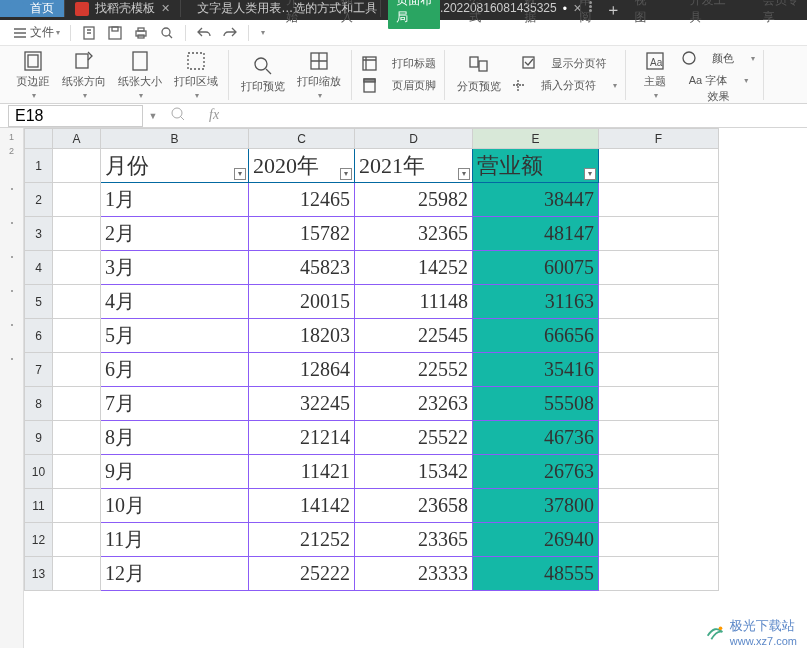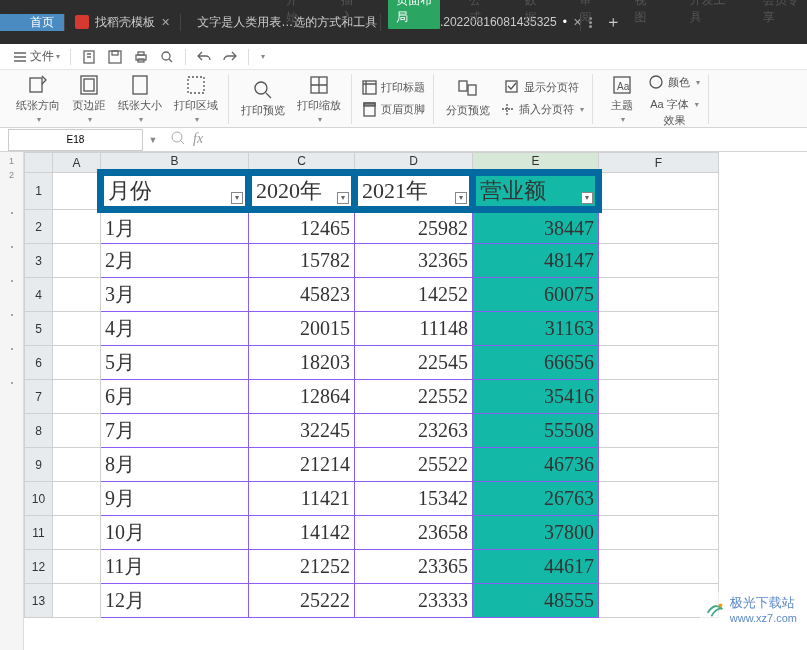--- a/index.html
+++ b/index.html
@@ -1,18 +1,18 @@
 <!DOCTYPE html>
 <html><head>
   <meta charset="utf-8">
   <style>
     * { margin:0; padding:0; box-sizing:border-box; font-family:"Microsoft YaHei","微软雅黑",sans-serif; }
     body { width:807px; height:650px; overflow:hidden; background:#fff; }
     
-    .tabbar { height:44px; background:#2d2d2d; display:flex; align-items:center; }
+    .tabbar { height:20px; background:#2d2d2d; display:flex; align-items:flex-start; }
     .tab { display:flex; align-items:center; padding:0 10px; font-size:12px; color:#ccc; gap:6px; border-right:1px solid #444; max-width:200px; overflow:hidden; white-space:nowrap; }
     .tab.active { background:#4a8bc2; color:#fff; }
     .tab .close { font-size:11px; color:#aaa; }
     .tab .ico { width:14px; height:14px; border-radius:2px; display:inline-block; }
     .ico.home { background:#4a8bc2; }
     .ico.red { background:#d43a2f; }
     .ico.blue { background:#3a6fc2; }
     .ico.green { background:#2aa562; }
     .newtab { width:28px; display:flex; align-items:center; justify-content:center; color:#ccc; font-size:16px; }
     .tabmore { width:18px; display:flex; align-items:center; justify-content:center; }
@@ -22,52 +22,52 @@
     .qat .btn { padding:2px 4px; display:flex; align-items:center; gap:2px; }
     .qat .sep { width:1px; height:16px; background:#ddd; margin:0 4px; }
     .qat svg { width:16px; height:16px; stroke:#666; fill:none; stroke-width:1.3; }
     
     .menutabs { height:24px; display:flex; align-items:flex-end; padding-left:278px; gap:21px; font-size:12px; color:#555; margin-top:-24px; position:relative; }
     .menutabs .mt { padding:3px 8px; }
     .menutabs .mt.active { background:#2aa562; color:#fff; border-radius:1px; }
     
     .ribbon { height:58px; background:#fafafa; border-bottom:1px solid #d5d5d5; display:flex; align-items:center; padding:2px 6px; gap:2px; }
     .rbtn { display:flex; flex-direction:column; align-items:center; justify-content:center; padding:0 6px; font-size:11px; color:#555; gap:2px; min-width:46px; height:54px; }
-    .rbtn.small { flex-direction:row; min-width:0; height:22px; padding:0 4px; gap:4px; }
+    .rbtn.small { flex-direction:row; min-width:0; height:22px; padding:0 4px; gap:15px; }
     .rbtn svg { width:22px; height:22px; stroke:#555; fill:none; stroke-width:1.3; }
     .rbtn.small svg { width:15px; height:15px; }
     .rgroup { border-right:1px solid #e0e0e0; height:50px; display:flex; align-items:center; padding:0 4px; }
     .vstack { display:flex; flex-direction:column; }
     .dd::after { content:"▾"; font-size:8px; margin-left:2px; color:#888; }
     
     .fxbar { height:24px; border-bottom:1px solid #d5d5d5; display:flex; align-items:center; font-size:12px; color:#444; }
     .namebox { width:135px; height:22px; border:1px solid #ccc; margin:0 2px 0 8px; padding:0 6px; display:flex; align-items:center; }
-    .namebox input { border:none; outline:none; width:100%; font-size:10px; text-align:center; }
+    .namebox input { border:none; outline:none; width:100%; font-size:16px; text-align:left; }
     .nbdd { width:16px; text-align:center; color:#888; font-size:9px; }
-    .fxbtns { display:flex; gap:8px; padding:0 10px; color:#999; font-size:14px; }
+    .fxbtns { display:flex; gap:24px; padding:0 10px; color:#999; font-size:14px; }
     .fxlbl { font-style:italic; font-family:serif; }
     
     .sheetwrap { display:flex; height:520px; }
     .pagemarks { width:24px; background:#f5f5f5; border-right:1px solid #ddd; font-size:9px; color:#888; display:flex; flex-direction:column; align-items:center; padding-top:4px; }
     .pagemarks span { margin-bottom:4px; }
     .pagemarks .dot { width:2px; height:2px; background:#888; border-radius:50%; margin-top:28px; }
     .sheet { position:relative; overflow:hidden; }
     table { border-collapse:collapse; table-layout:fixed; }
     th, td { border:0.5px solid #d0d0d0; font-size:12px; color:#333; font-weight:normal; }
     th.ch { background:#e8ebee; height:20px; text-align:center; }
     th.ch.sel { background:#d8e8d8; }
     th.rh { background:#e8ebee; width:28px; text-align:center; height:34px; }
     td.cell { height:34px; padding:0 4px; }
     td.data { border:1px solid #8b5cf6; font-size:20px; font-family:"SimSun","宋体",serif; }
     td.data.r { text-align:right; }
-    td.hdr { border:7px solid #0369a1; font-size:22px; font-family:"SimSun","宋体",serif; position:relative; }
+    td.hdr { border:1px solid #0369a1; font-size:22px; font-family:"SimSun","宋体",serif; position:relative; }
     .fbtn { position:absolute; right:2px; bottom:2px; width:12px; height:12px; border:1px solid #888; background:#fff; font-size:8px; line-height:10px; text-align:center; color:#666; }
     .activecol { background:#14b8a6; }
     
-    .wm { position:absolute; right:6px; bottom:24px; font-size:13px; color:#5c88c8; display:flex; align-items:center; gap:4px; background:rgba(255,255,255,0.6); padding:2px 4px; }
+    .wm { position:absolute; right:6px; bottom:1px; font-size:13px; color:#5c88c8; display:flex; align-items:center; gap:4px; background:rgba(255,255,255,0.6); padding:2px 4px; }
     .wm .logo { width:22px; height:22px; }
   </style>
 </head>
 <body>
 
 <div class="tabbar">
   <div class="tab active">
       <span class="ico home"></span>
       <span>首页</span>
     </div>
@@ -154,31 +154,31 @@
     <div class="mt">视图</div>
     <div class="mt">开发工具</div>
     <div class="mt">会员专享</div>
   </div>
 </div>
 
 <div class="ribbon">
   <div class="rgroup">
     <div class="rbtn dd">
         <svg>
+          <rect x="3" y="2" width="16" height="18"></rect>
+          <rect x="6" y="5" width="10" height="12"></rect>
+        </svg>
+        <span>页边距</span>
+      </div>
+    <div class="rbtn dd">
+        <svg>
           <rect x="3" y="4" width="12" height="14"></rect>
           <path d="M15 2l4 4-4 4"></path>
         </svg>
         <span>纸张方向</span>
-      </div>
-    <div class="rbtn dd">
-        <svg>
-          <rect x="3" y="2" width="16" height="18"></rect>
-          <rect x="6" y="5" width="10" height="12"></rect>
-        </svg>
-        <span>页边距</span>
       </div>
     <div class="rbtn dd">
         <svg>
           <rect x="4" y="2" width="14" height="18"></rect>
         </svg>
         <span>纸张大小</span>
       </div>
     <div class="rbtn dd">
         <svg>
           <rect x="3" y="3" width="16" height="16" stroke-dasharray="2 2"></rect>
@@ -429,21 +429,21 @@
             <td class="cell"></td>
           </tr>
         </tbody>
         <tbody>
           <tr>
             <th class="rh">12</th>
             <td class="cell"></td>
             <td class="cell data ">11月</td>
             <td class="cell data r ">21252</td>
             <td class="cell data r ">23365</td>
-            <td class="cell data r activecol">44617</td>
+            <td class="cell data r activecol">26940</td>
             <td class="cell"></td>
           </tr>
         </tbody>
         <tbody>
           <tr>
             <th class="rh">13</th>
             <td class="cell"></td>
             <td class="cell data ">12月</td>
             <td class="cell data r ">25222</td>
             <td class="cell data r ">23333</td>

